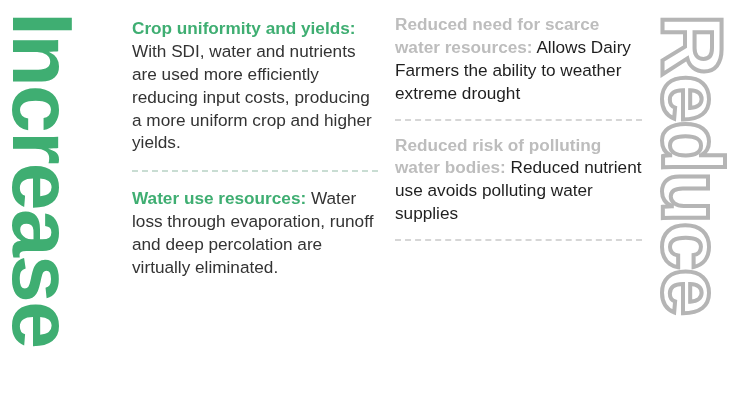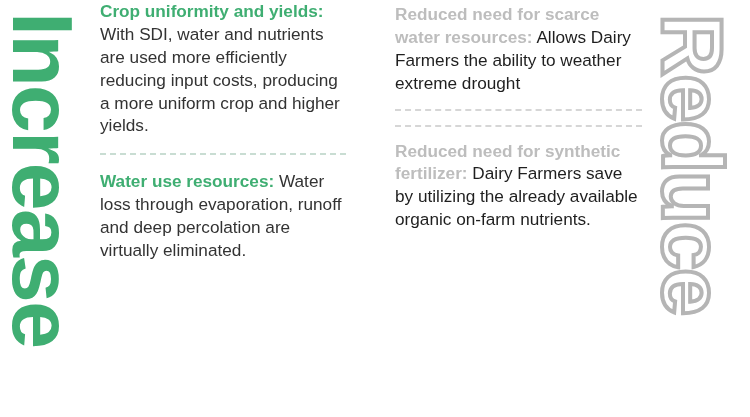--- a/index.html
+++ b/index.html
@@ -46,22 +46,22 @@
     text-stroke: 4px #b5b5b5;
   }
 
   
   .column {
     position: absolute;
     top: 0;
     height: 417px;
     box-sizing: border-box;
   }
-  #left-column  { left: 100px; width: 246px; }
-  #right-column { left: 395px; width: 247px; padding-top: 3px; }
+  #left-column  { left: 132px; width: 246px; padding-top: 17px; }
+  #right-column { left: 395px; width: 247px; padding-top: 13px; }
 
   .block {
     font-size: 17.2px;
     line-height: 1.33;
     color: #333333;
     font-weight: 400;
   }
   .block .lead {
     font-weight: 700;
   }
@@ -105,22 +105,22 @@
   </div>
 
   <div class="column" id="right-column">
 
     <div class="block">
       <span class="lead">Reduced need for scarce water resources:</span><span> Allows Dairy Farmers the ability to weather extreme drought</span>
     </div>
 
     <hr class="divider">
 
+    <div class="block">
+      <span class="lead">Reduced risk of polluting water bodies:</span><span> Reduced nutrient use avoids polluting water supplies</span>
+    </div>
 
     <hr class="divider">
 
-    <div class="block">
-      <span class="lead">Reduced need for synthetic fertilizer:</span><span> Dairy Farmers save by utilizing the already available organic on-farm nutrients.</span>
-    </div>
 
   </div>
 
 </div>
 
 </body></html>

